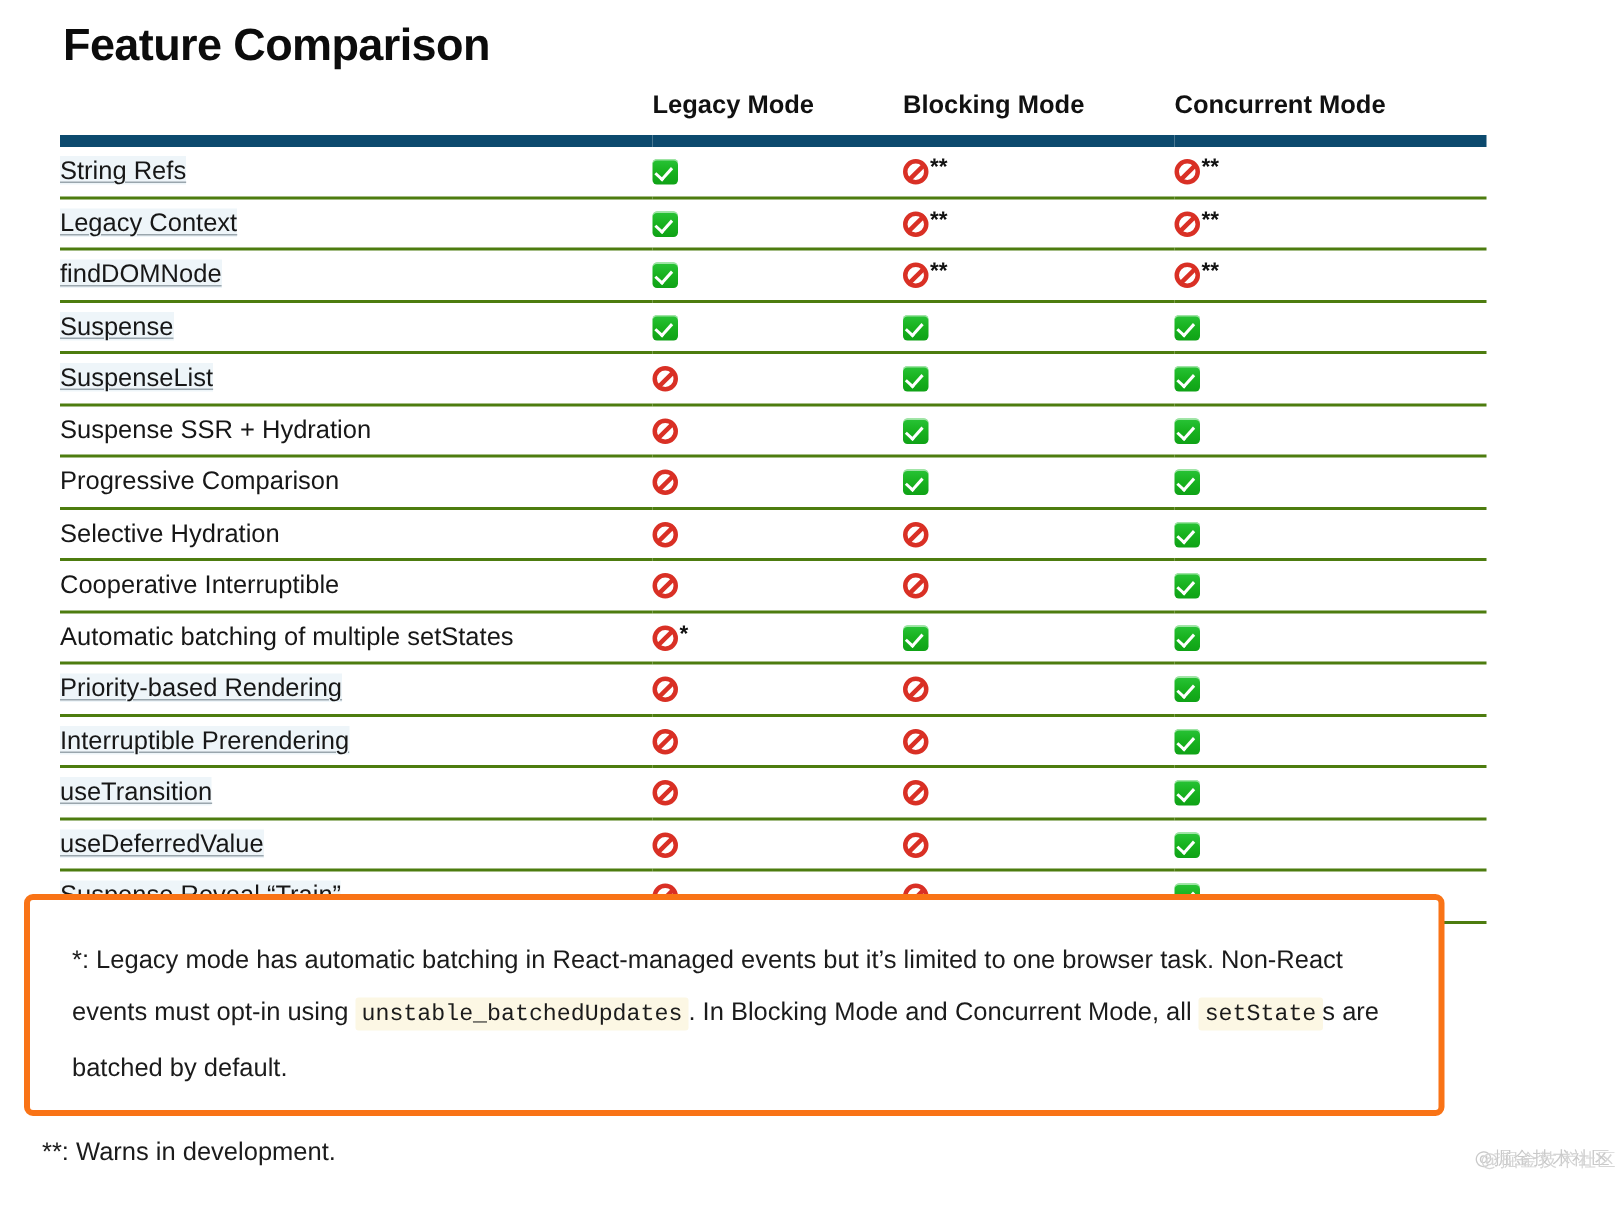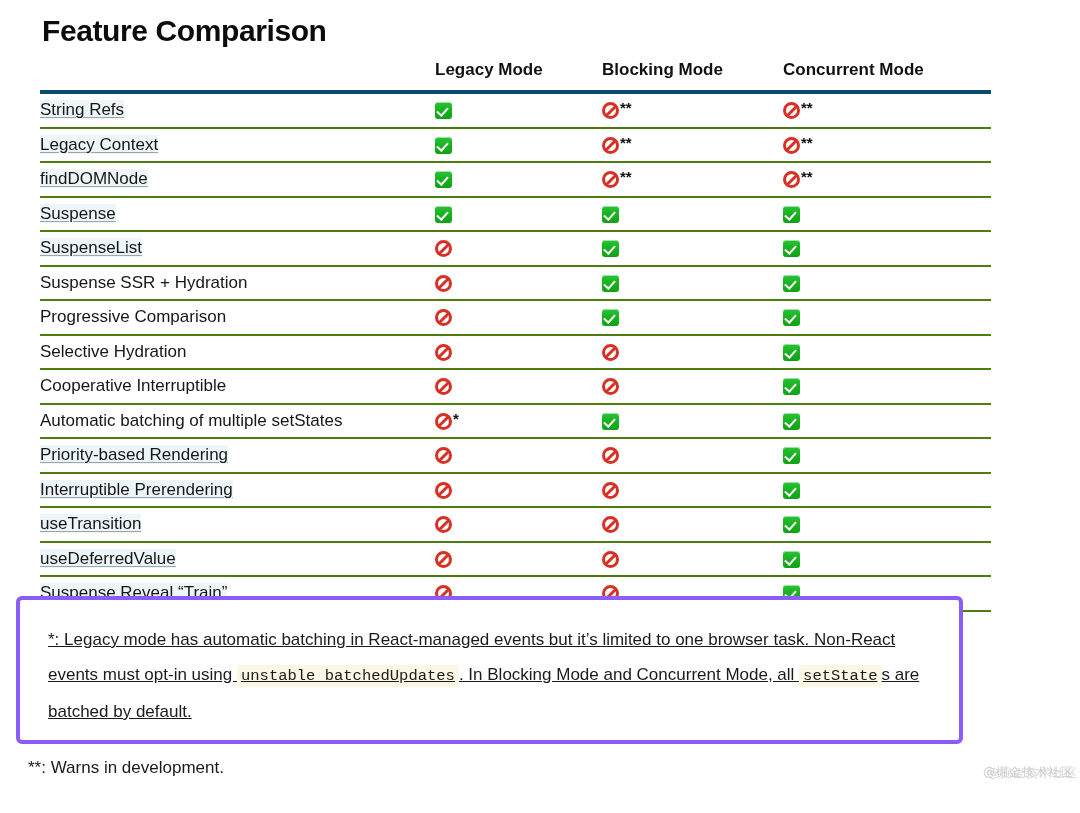--- a/index.html
+++ b/index.html
@@ -50,21 +50,21 @@
     vertical-align: middle;
     padding: 0;
     border: 0;
   }
   .cmp-table thead th {
     height: 32px;
     font-size: 17px;
     font-weight: bold;
     color: #111111;
     padding-bottom: 4px;
-    border-bottom: 4px solid #0c4a6e;
+    border-bottom: 8px solid #0c4a6e;
   }
   .cmp-table tbody tr {
     height: 32.5px;
   }
   .cmp-table tbody td {
     border-bottom: 2px solid #4d7c0f;
     font-size: 17px;
     line-height: 1.3;
     color: #171717;
     height: 32.5px;
@@ -148,25 +148,24 @@
   }
 
   
   .callout {
     position: absolute;
     left: 16px;
     top: 596px;
     width: 947px;
     height: 148px;
     box-sizing: border-box;
-    border: 4px solid #8b5cf6;
+    border: 4px solid #f97316;
     border-radius: 6px;
     background: #ffffff;
     padding: 22px 28px 18px 28px;
-    text-decoration: underline;
   }
   .callout p {
     margin: 0;
     font-size: 17px;
     line-height: 35px;
     color: #1b1b1b;
   }
   code.inline {
     font-family: "Liberation Mono", "DejaVu Sans Mono", monospace;
     font-size: 15.5px;

